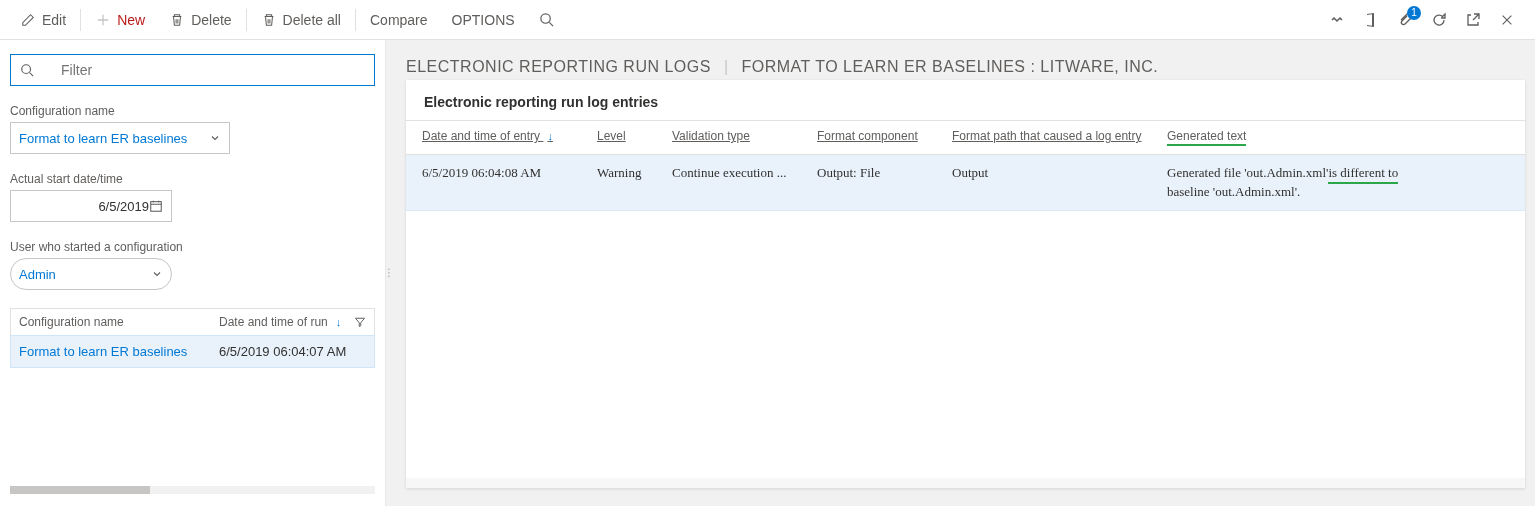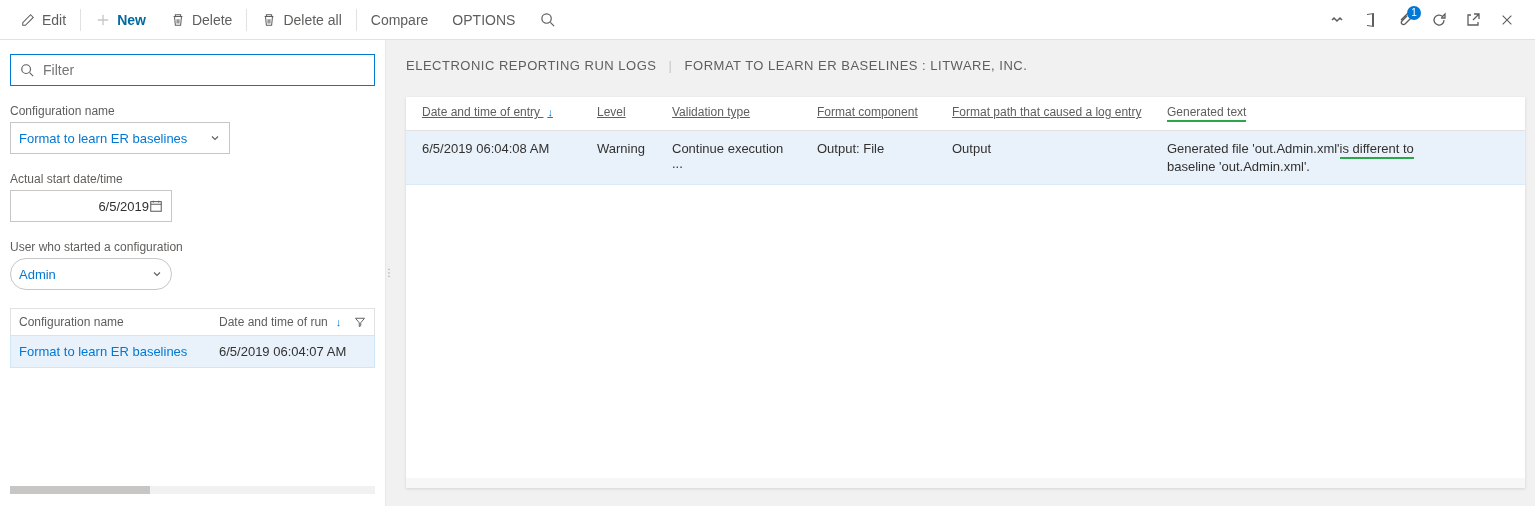--- a/index.html
+++ b/index.html
@@ -3,30 +3,30 @@
 <meta charset="utf-8">
 <style>
   * { box-sizing: border-box; }
   html, body { margin:0; padding:0; font-family: "Segoe UI", Arial, sans-serif; font-size:13px; color:#323130; background:#fff; }
   body { width:1535px; height:506px; overflow:hidden; border-bottom:2px solid #0063b4;}
 
   
   .toolbar { height:40px; border-bottom:1px solid #e1e1e1; display:flex; align-items:center; padding:0 8px; }
   .tb-btn { display:flex; align-items:center; gap:6px; padding:0 12px; height:40px; cursor:pointer; color:#605e5c; font-size:14px; }
   .tb-sep { width:1px; height:22px; background:#e1e1e1; margin:0 2px; }
-  .tb-disabled { color:#0369a1;font-weight:bold; }
+  .tb-disabled { color:#b91c1c; }
   .tb-icon { width:16px; height:16px; display:flex; align-items:center; justify-content:center; }
   .toolbar-right { margin-left:auto; display:flex; align-items:center; gap:18px; padding-right:12px;}
   .badge { position:relative; }
   .badge-num { position:absolute; top:-6px; right:-8px; background:#0078d4; color:#fff; border-radius:8px; font-size:10px; min-width:14px; height:14px; display:flex; align-items:center; justify-content:center; padding:0 3px;}
 
   
   .main-area { position:absolute; top:40px; left:0; right:0; bottom:0; display:flex; background:#f1f1f1;}
   .left-pane { width:386px; background:#fff; padding:14px 10px 10px 10px; border-right:1px solid #e7e7e7; display:flex; flex-direction:column; position:relative;}
-  .filter-box { border:1px solid #0078d4; height:32px; padding:0 8px; display:flex; align-items:center; gap:6px; margin-bottom:18px; }
+  .filter-box { border:1px solid #0078d4; height:32px; padding:0 8px; display:flex; align-items:center; gap:24px; margin-bottom:18px; }
   .filter-box input { border:none; outline:none; flex:1; font-size:14px; font-family:inherit; }
   .field-label { color:#605e5c; font-size:12px; margin-bottom:4px; }
   .field-wrap { margin-bottom:18px; }
   .select-box { border:1px solid #c8c6c4; height:32px; display:flex; align-items:center; padding:0 8px; justify-content:space-between; cursor:pointer; width:220px;}
   .select-box.short { width:162px;border-radius:16px; }
   .select-box.link { color:#0078d4; }
   .select-box .chev { width:12px; height:12px; }
   .date-box { border:1px solid #c8c6c4; height:32px; display:flex; align-items:center; padding:0 8px; width:162px; justify-content:flex-end; cursor:pointer;}
   .list-header { display:flex; align-items:center; border:1px solid #e1e1e1; border-bottom:none; padding:6px 8px; font-size:12px; color:#605e5c; background:#fff;}
   .list-header .col-a { flex: 0 0 200px;}
@@ -35,34 +35,34 @@
   .list-row .col-a { flex:0 0 200px; color:#0078d4; }
   .list-row .col-b { flex:1; }
   .left-scroll { height:10px; margin-top:auto; }
   .left-scroll-track { height:8px; background:#f1f1f1; position:relative;}
   .left-scroll-thumb { position:absolute; left:0; width:140px; height:8px; background:#c8c6c4;}
 
   .drag-handle { width:6px; display:flex; align-items:center; justify-content:center; cursor:col-resize;}
   .drag-dots { color:#a0a0a0; font-size:10px; line-height:4px; }
 
   .right-pane { flex:1; padding:18px 10px 18px 14px; display:flex; flex-direction:column; }
-  .breadcrumb { color:#605e5c; font-size:13px; letter-spacing:0.5px; margin-bottom:24px;}
+  .breadcrumb { color:#605e5c; font-size:16px; letter-spacing:0.5px; margin-bottom:4px;}
   .breadcrumb .sep { margin:0 8px; color:#c8c6c4;}
   .panel { background:#fff; flex:1; box-shadow:0 1px 3px rgba(0,0,0,0.12); display:flex; flex-direction:column; }
   .panel-title { font-weight:600; font-size:14px; padding:14px 18px 10px 18px; border-bottom:1px solid #e1e1e1;}
   .grid { flex:1; overflow:hidden; position:relative;}
   .grid-head { display:flex; border-bottom:1px solid #e1e1e1; font-size:12px; color:#605e5c; padding:8px 6px;text-decoration:underline;}
   .grid-head > div, .grid-row > div { padding:0 10px; }
   .c-dt { width:175px;}
   .c-lvl { width:75px;}
   .c-val { width:145px;}
   .c-fmt { width:135px;}
   .c-path { width:215px;}
   .c-gen { flex:1;}
-  .grid-row { display:flex; background:#e9f2fb; border-bottom:1px solid #dceaf6; padding:10px 6px; font-size:13px; align-items:flex-start;}
+  .grid-row { display:flex; background:#e9f2fb; border-bottom:1px solid #dceaf6; padding:10px 6px; font-size:13px; align-items:flex-start;font-family:Liberation Serif, serif;}
   .sort-arrow { color:#0078d4; font-size:11px; margin-left:4px;}
   .hl { border-bottom:2px solid #2ba74a; display:inline-block; padding-bottom:1px;}
   .funnel-icon svg, .cal-icon svg { display:block; }
 
   .panel-scroll { height:10px; background:#f7f7f7; }
 </style>
 </head>
 <body>
 
 <div class="toolbar">
@@ -230,20 +230,21 @@
   </div>
 
   <div class="right-pane">
     <div class="breadcrumb">
       <span>ELECTRONIC REPORTING RUN LOGS</span>
       <span class="sep">|</span>
       <span>FORMAT TO LEARN ER BASELINES : LITWARE, INC.</span>
     </div>
 
     <div class="panel">
+      <div class="panel-title">Electronic reporting run log entries</div>
       <div class="grid">
         <div class="grid-head">
           <div class="c-dt">
             <span>Date and time of entry</span>
             <span class="sort-arrow">↓</span>
           </div>
           <div class="c-lvl">Level</div>
           <div class="c-val">Validation type</div>
           <div class="c-fmt">Format component</div>
           <div class="c-path">Format path that caused a log entry</div>

